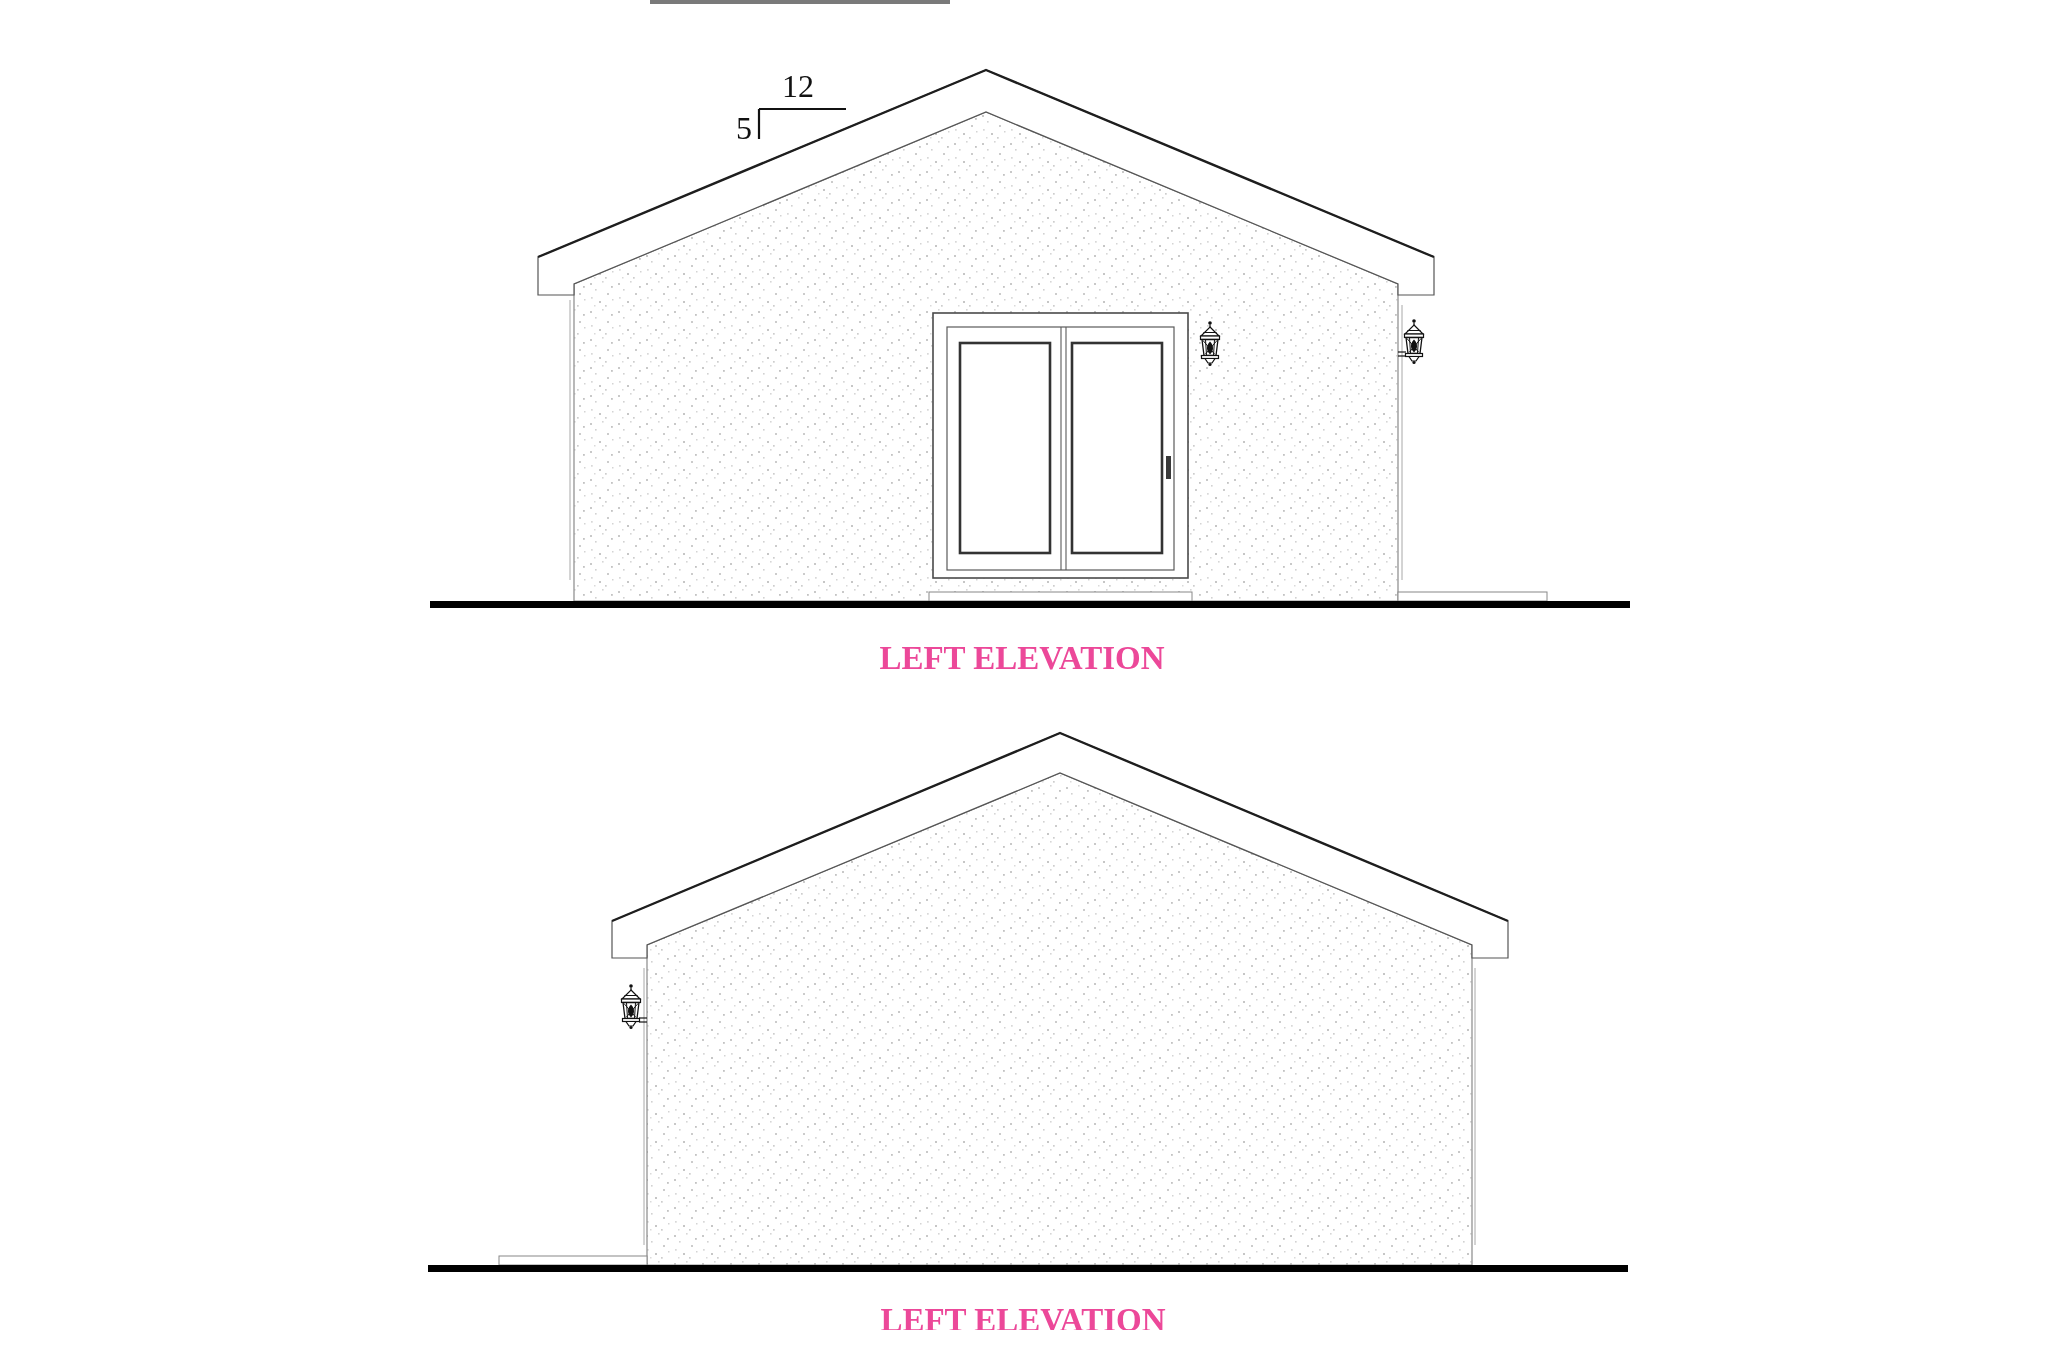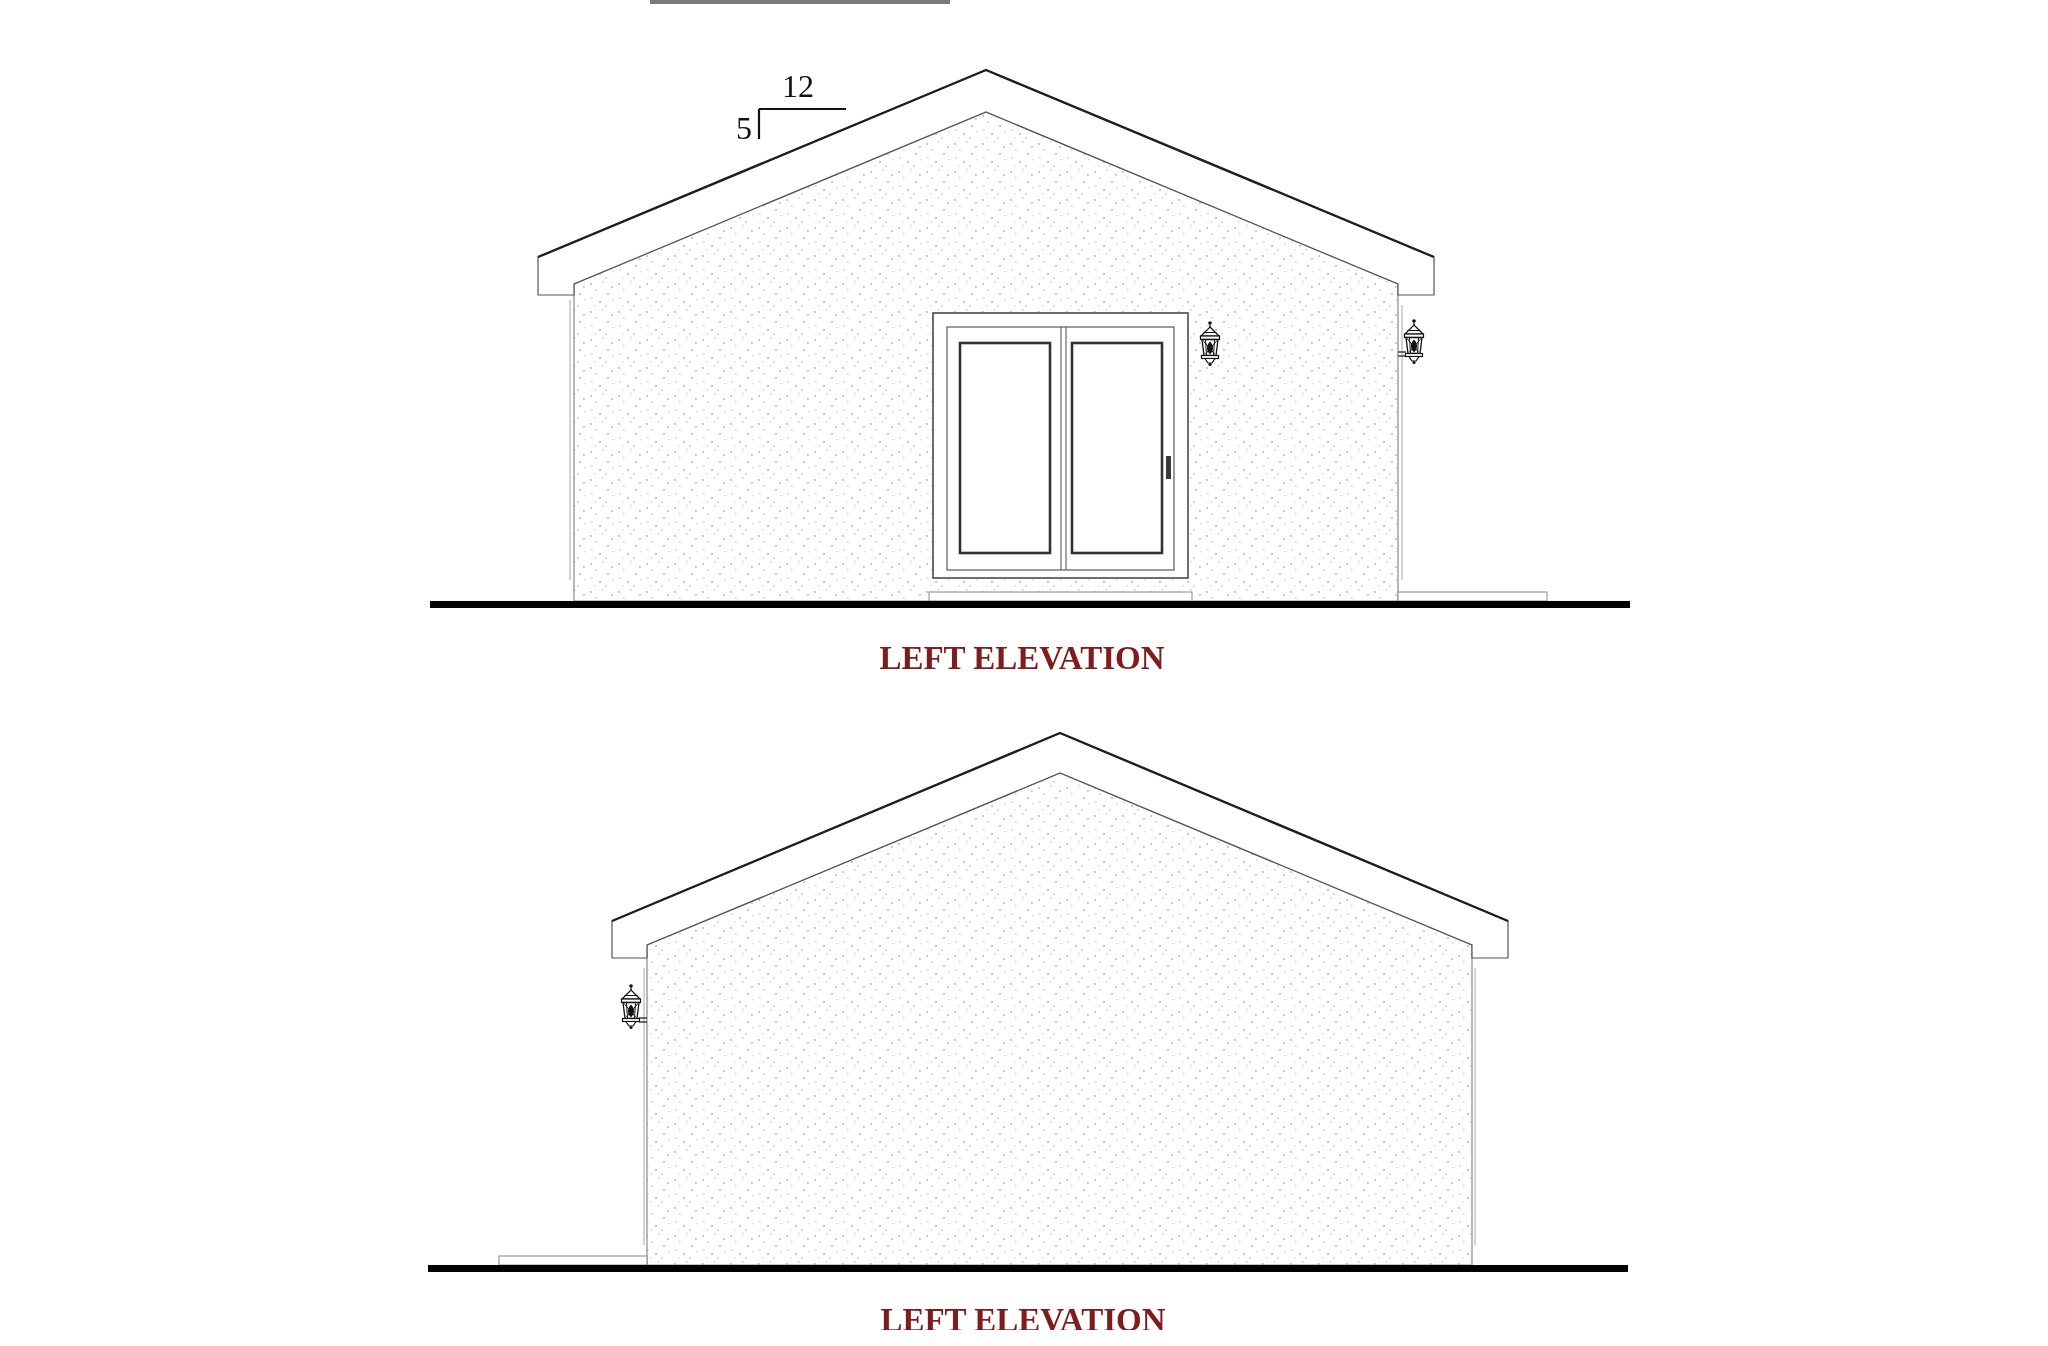--- a/index.html
+++ b/index.html
@@ -13,21 +13,21 @@
     padding-left: 20px;
   }
   #sheet svg { position: absolute; left: 0; top: 0; }
   .elev-label {
     position: absolute;
     transform: translateX(-50%);
     font-weight: 700;
     font-size: 33px;
     line-height: 1.1;
     letter-spacing: 0px;
-    color: #7f1d1d;
+    color: #ec4899;
     white-space: nowrap;
   }
   #lbl-left  { left: 1022px; top: 640px; }
   #lbl-right { left: 1023px; top: 1302px; }
   .pitch-num {
     position: absolute;
     transform: translateX(-50%);
     font-weight: 400;
     font-size: 32px;
     line-height: 1;

